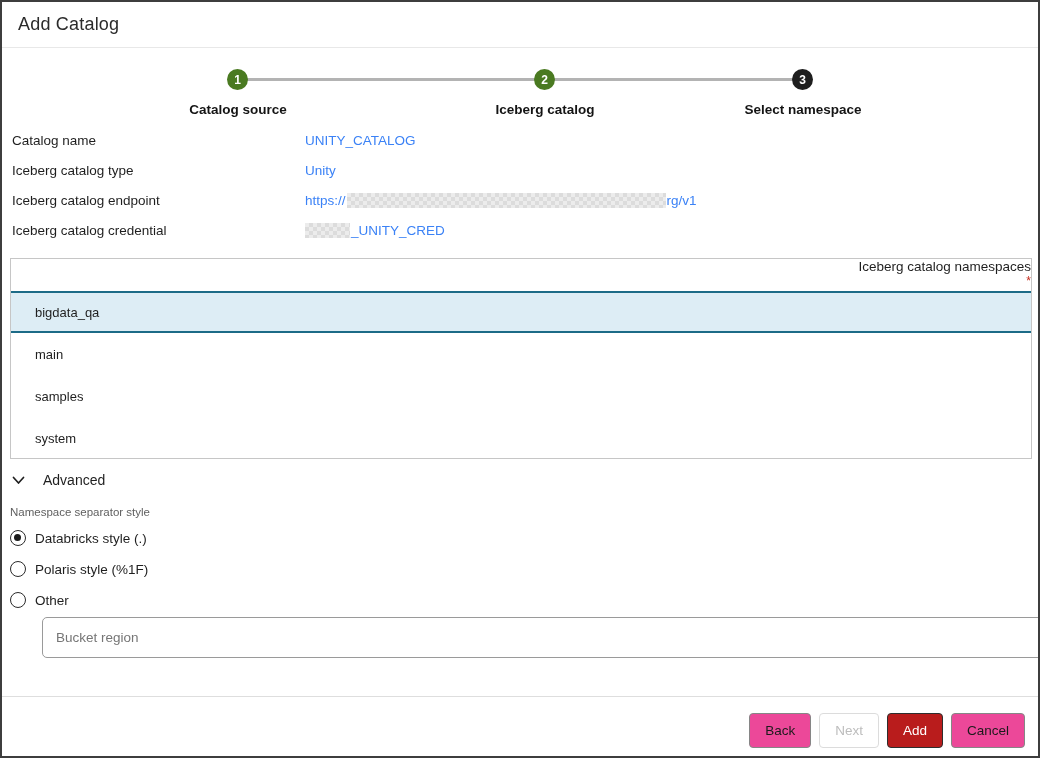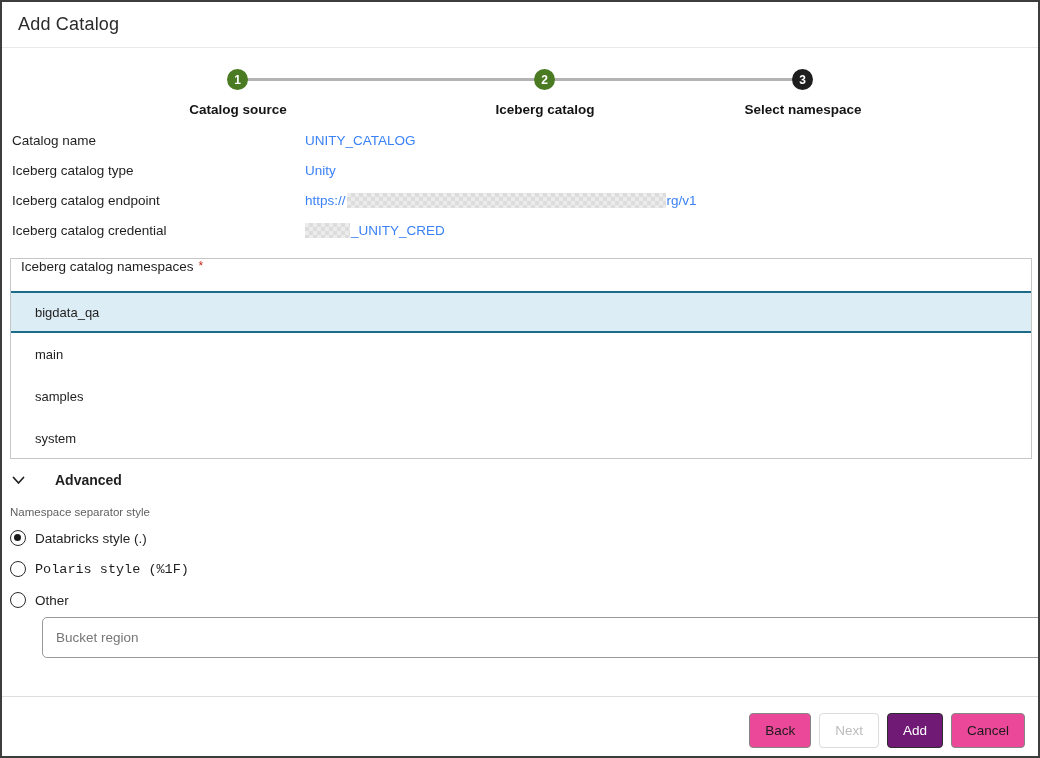--- a/index.html
+++ b/index.html
@@ -54,59 +54,59 @@
   }
   .redact.long  { width:319px; margin:0 1px; }
   .redact.short { width:45px; margin-right:1px; }
 
   
   .ns-panel {
     position:absolute; top:256px; left:8px; width:1022px; height:201px;
     border:1px solid #c6c6c6; background:#fff;
   }
   .ns-header {
-    height:32px; display:flex; align-items:flex-start; padding-left:10px;
-    font-size:13.5px; color:#1f1f1f;
+    height:32px; display:flex; align-items:flex-end; padding-left:10px;
+    font-size:13.5px; color:#1f1f1f;flex-direction:column;
   }
   .ns-header .req { color:#c42b1c; margin-left:5px; font-size:12px; }
   .ns-row {
     height:42px; display:flex; align-items:center; padding-left:24px;
     font-size:13px; color:#1f1f1f; cursor:pointer;
   }
   .ns-row.selected {
     background:#ddedf5; border-top:2px solid #1c6b87; border-bottom:2px solid #1c6b87;
   }
 
   
   .advanced {
     position:absolute; top:467px; left:8px; height:22px;
     display:flex; align-items:center; cursor:pointer;
   }
   .advanced svg { margin-left:2px; }
-  .advanced .alabel { margin-left:30px; font-size:14px; color:#1f1f1f;font-weight:bold; }
+  .advanced .alabel { margin-left:18px; font-size:14px; color:#1f1f1f; }
 
   .group-label {
     position:absolute; top:504px; left:8px;
     font-size:11.5px; color:#5f5f5f;
   }
 
   .radio-row {
     position:absolute; left:8px; height:18px;
     display:flex; align-items:center; cursor:pointer;
   }
   .radio-row .rlabel { margin-left:9px; font-size:13.5px; color:#1f1f1f; }
   .rcircle {
     width:16px; height:16px; border-radius:50%;
     border:1.5px solid #2b2b2b; background:#fff; position:relative; flex:0 0 auto;
   }
   .rcircle.on::after {
     content:""; position:absolute; left:3px; top:3px; width:7px; height:7px;
     border-radius:50%; background:#1a1a1a;
   }
-  .r1 { top:527px; } .r2 { top:558px;font-family:Liberation Mono, monospace; } .r3 { top:589px; }
+  .r1 { top:527px; } .r2 { top:558px; } .r3 { top:589px; }
 
   
   .bucket {
     position:absolute; top:615px; left:8px; width:1022px; height:41px;
     border:1px solid #9a9a9a; border-radius:5px; padding:0 13px;
     font-size:13.5px; font-family:"Liberation Sans", sans-serif; color:#1f1f1f;
     outline:none; background:#fff;margin-left:32px;
   }
   .bucket::placeholder { color:#767676; }
 
@@ -118,21 +118,21 @@
     position:absolute; top:711px; right:13px; height:35px;
     display:flex; gap:8px; align-items:center;
   }
   .btn {
     height:35px; padding:0 15px; border-radius:4px; font-size:13.5px;
     font-family:"Liberation Sans", sans-serif; cursor:pointer;
     display:flex; align-items:center; justify-content:center;
   }
   .btn.secondary { background:#ec4899; border:1px solid #868686; color:#1b1b1b; }
   .btn.disabled  { background:#fff; border:1px solid #dcdcdc; color:#bdbdbd; cursor:default; }
-  .btn.primary   { background:#701a75; border:1px solid #2e2e2e; color:#fff; }
+  .btn.primary   { background:#b91c1c; border:1px solid #2e2e2e; color:#fff; }
 </style>
 </head>
 <body>
 
 <div class="dialog">
 
   <div class="header">
     <h1>Add Catalog</h1>
   </div>
 

